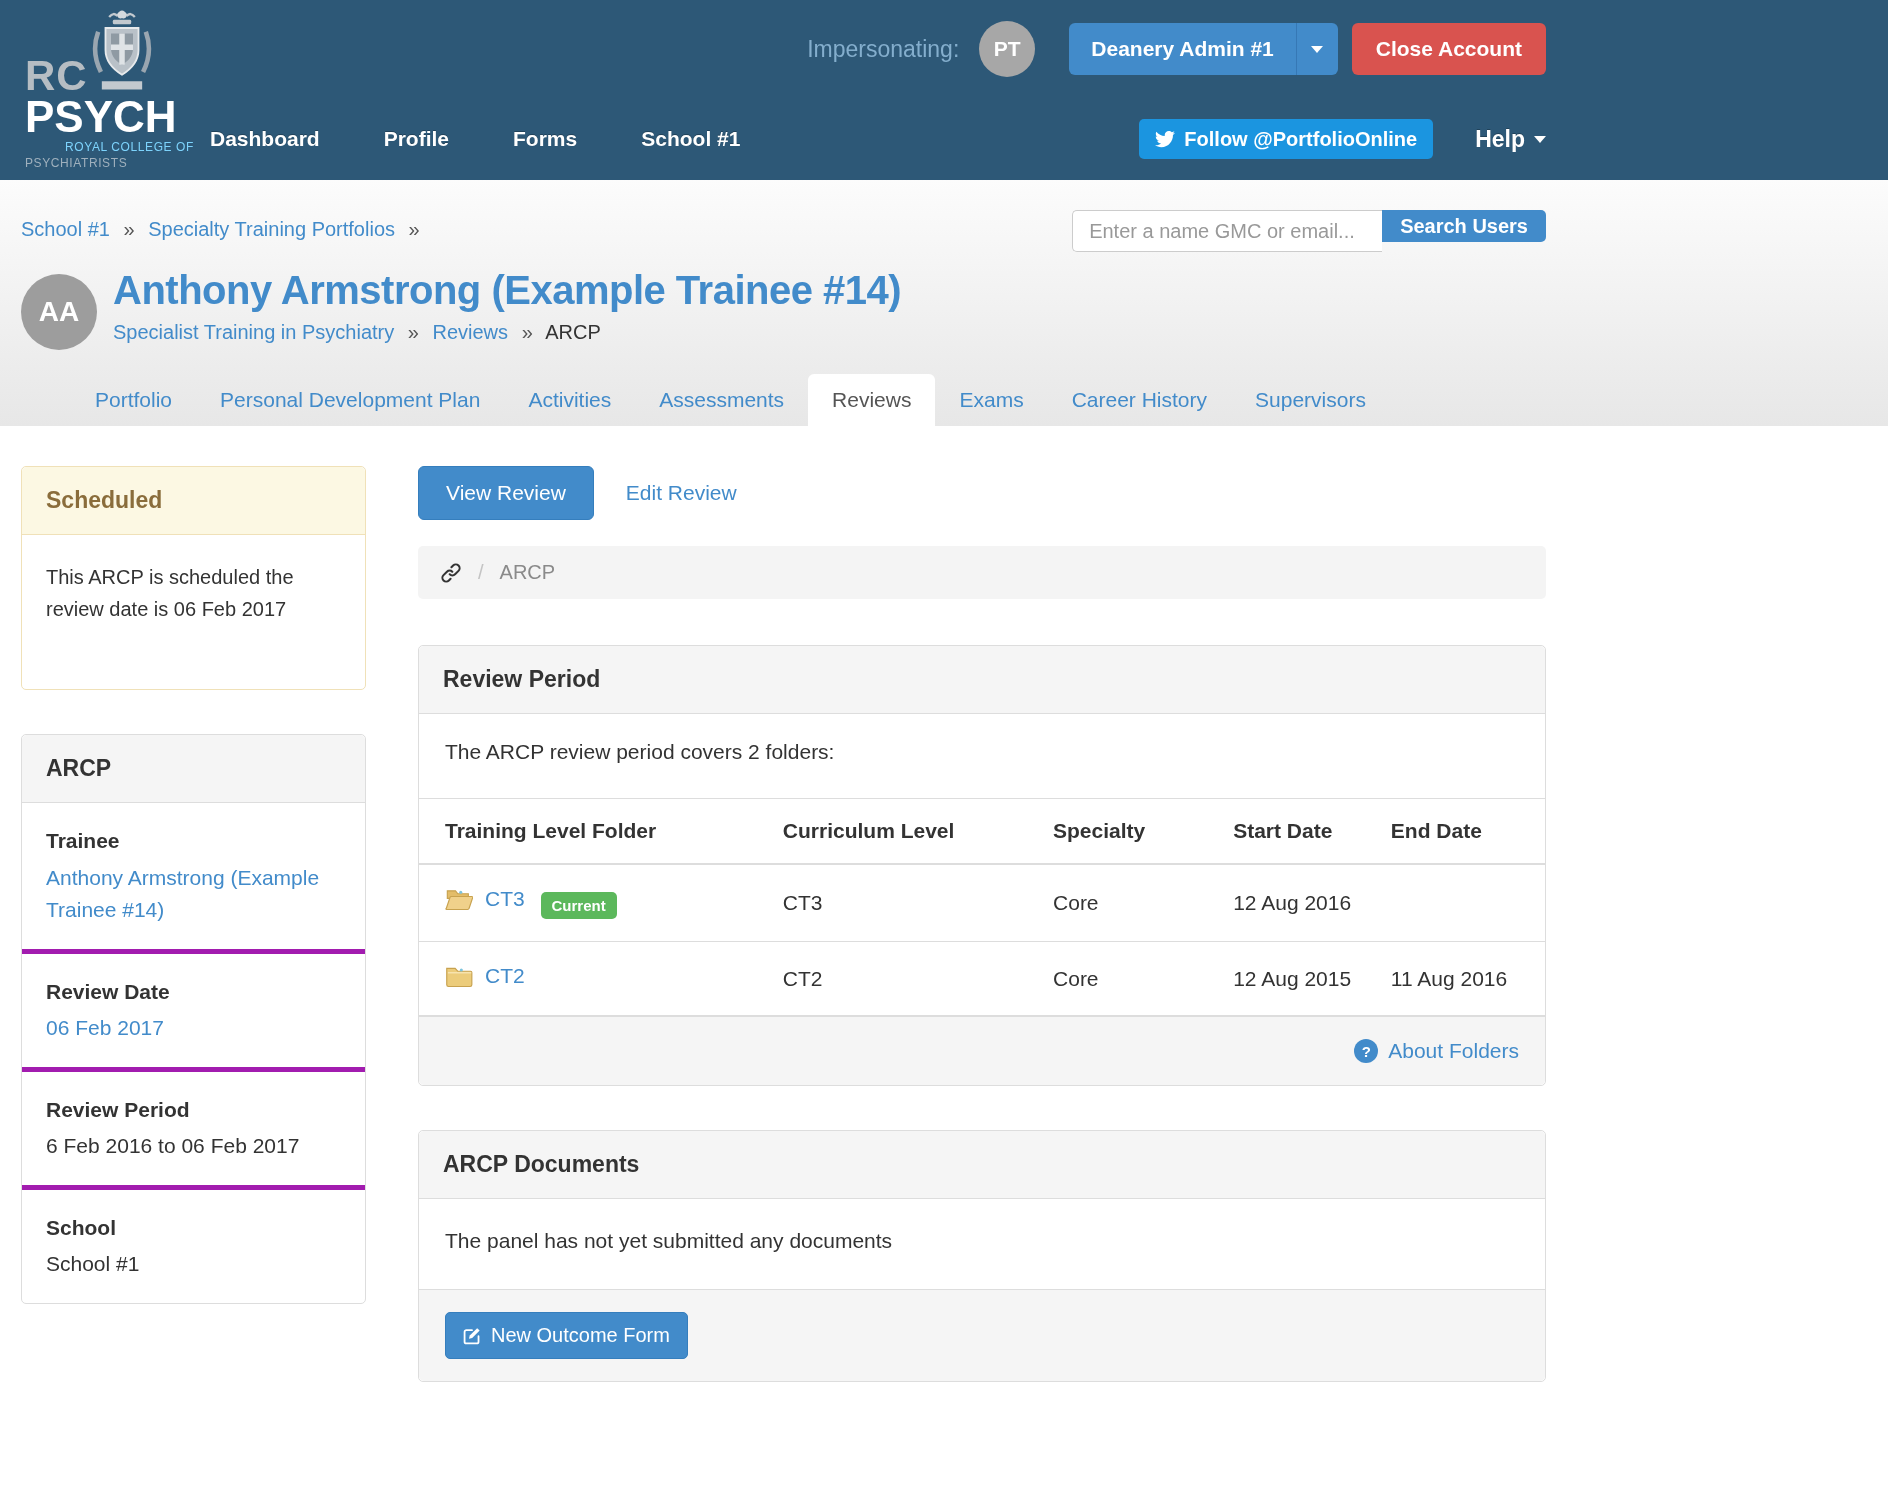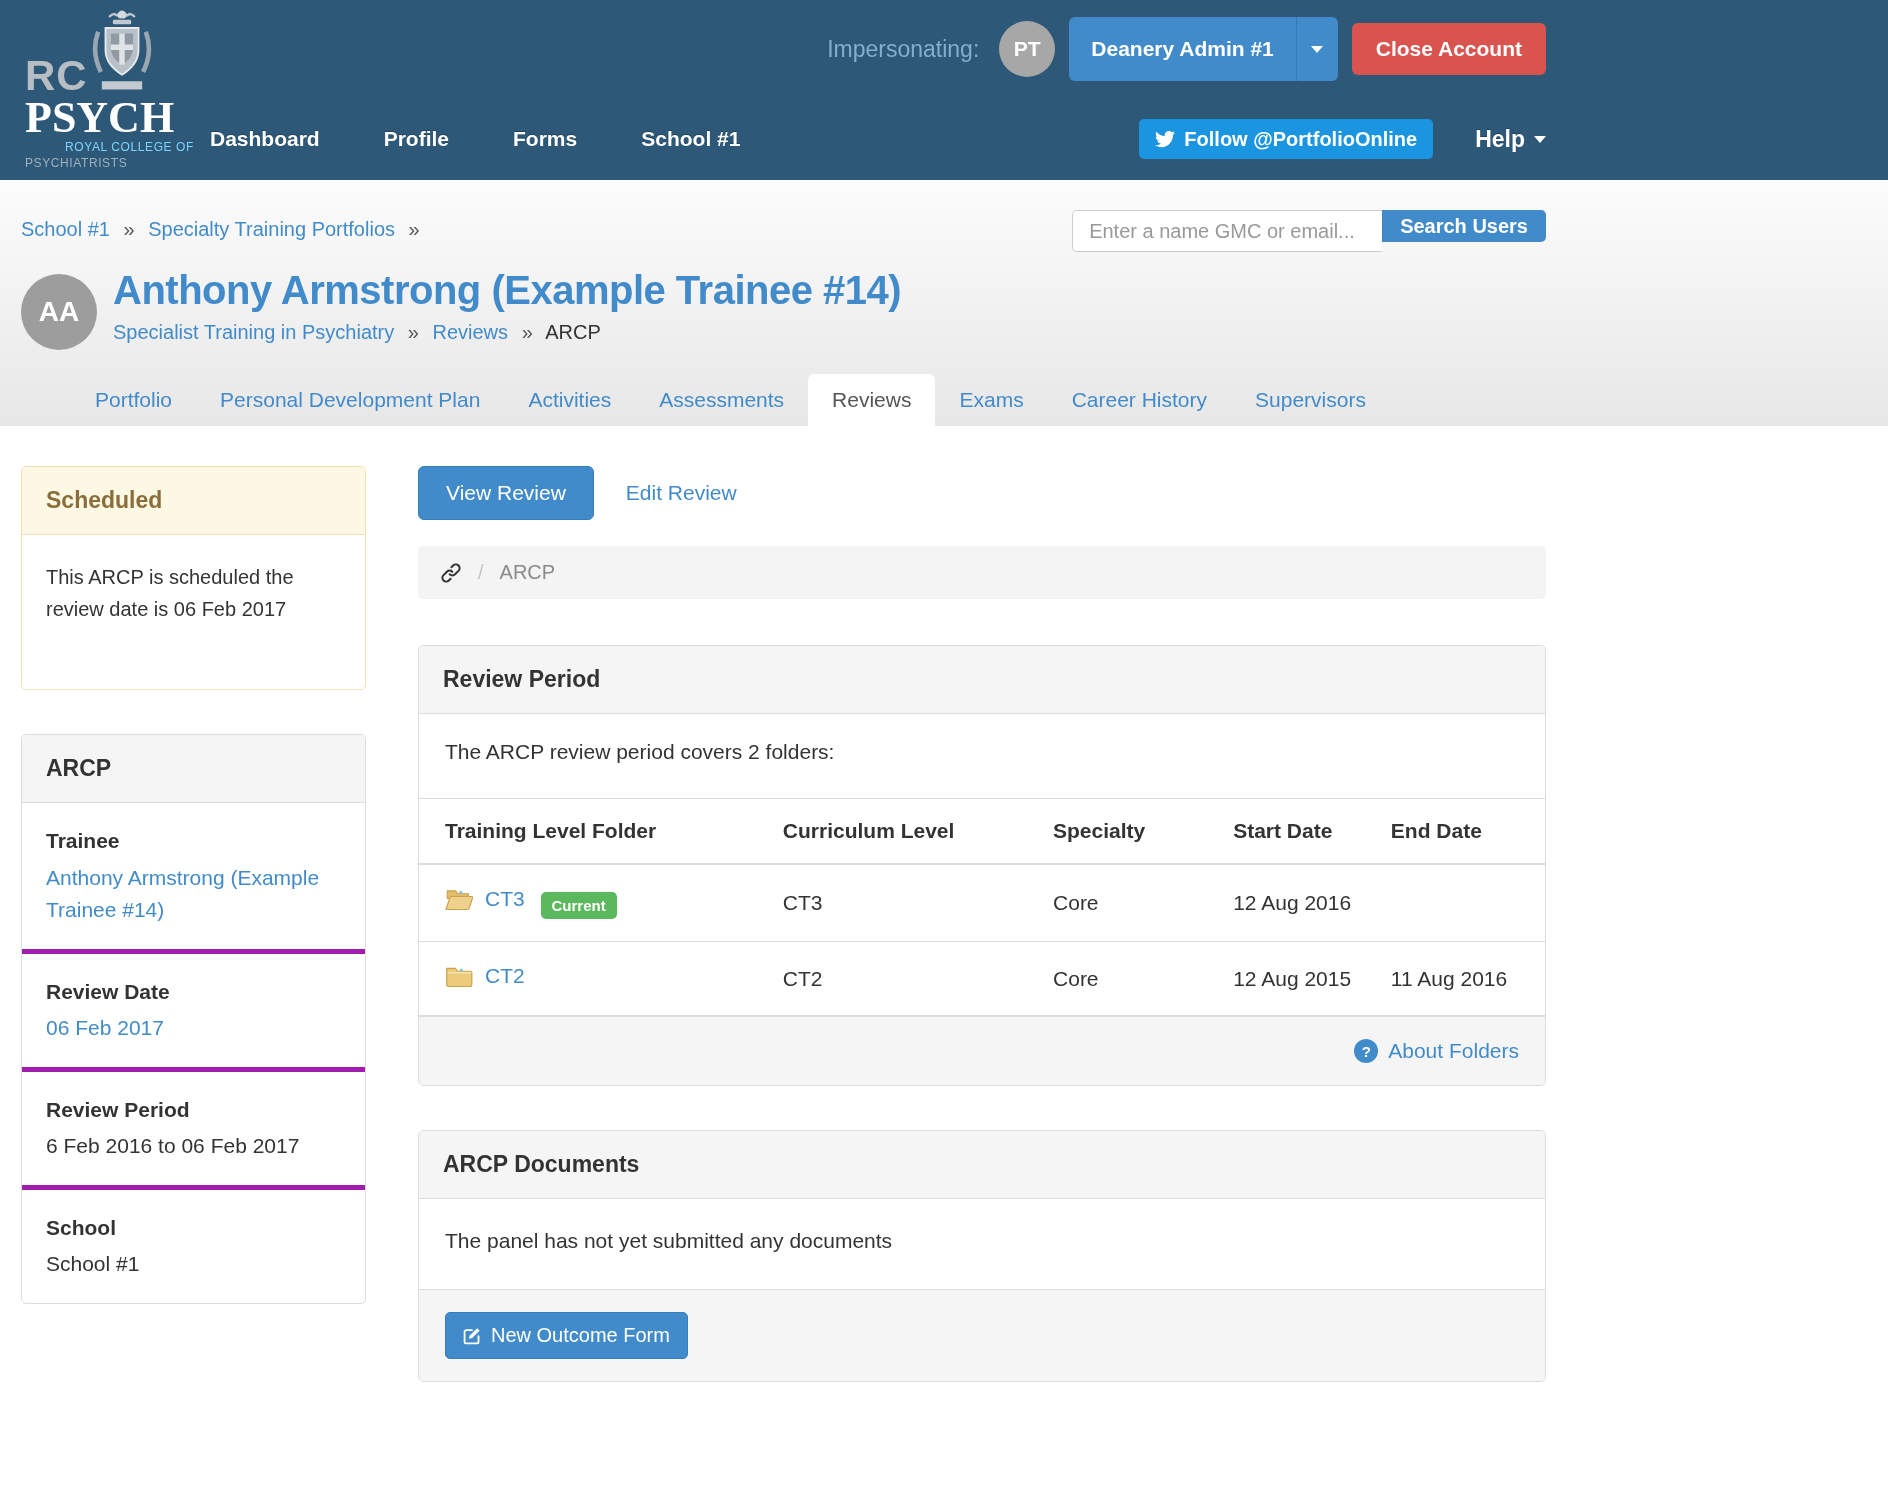--- a/index.html
+++ b/index.html
@@ -9,34 +9,34 @@
     background:#ffffff; color:#333; overflow:hidden;
   }
   a { text-decoration:none; cursor:pointer; }
 
   
   .topbar { height:180px; background:#2d5877; color:#fff; }
   .topbar-inner { width:1546px; padding-left:25px; display:flex; height:100%; }
   .logo-block { width:132px; position:relative; flex:none; }
   .logo-rc { position:absolute; left:0; top:52px; font-size:42px; font-weight:bold; color:#b6bdc3; letter-spacing:1px;}
   .logo-crest { position:absolute; right:2px; top:4px; }
-  .logo-psych { position:absolute; left:0; top:92px; font-size:44px; font-weight:bold; color:#fff; letter-spacing:0px;font-family:Liberation Serif, serif; }
+  .logo-psych { position:absolute; left:0; top:92px; font-size:44px; font-weight:bold; color:#fff; letter-spacing:0px; }
   .logo-sub1 { position:absolute; left:0; top:140px; font-size:12px; color:#7dd3fc; letter-spacing:.6px; white-space:nowrap;margin-left:40px;}
   .logo-sub2 { position:absolute; left:0; top:156px; font-size:12px; color:#9fb0bd; letter-spacing:.6px; white-space:nowrap;}
   .header-main { flex:1; display:flex; flex-direction:column; padding-left:26px; }
   .header-row1 { height:98px; display:flex; align-items:center; }
   .brand { font-size:34px; font-weight:bold; letter-spacing:-.5px; text-shadow:1px 2px 2px rgba(0,0,0,.45); }
   .brand .b2 { color:#6db3e8; }
   .header-right { margin-left:auto; display:flex; align-items:center; }
   .impersonating { color:#84aecd; font-size:23px; margin-right:20px; }
   .avatar-sm { width:56px; height:56px; border-radius:50%; background:#a7a7a7; color:#fff;
     display:flex; align-items:center; justify-content:center; font-size:21px; font-weight:bold; margin-right:14px; flex:none;}
   .btn { display:inline-flex; align-items:center; justify-content:center; border:none; cursor:pointer;
     font-family:"Liberation Sans",sans-serif; }
-  .split-btn { display:flex; border-radius:6px; overflow:hidden; height:64px; }
+  .split-btn { display:flex; border-radius:6px; overflow:hidden; height:52px;margin-left:20px; }
   .split-main { background:#428bca; color:#fff; font-size:21px; font-weight:bold; padding:0 22px; display:flex; align-items:center;}
   .split-caret { background:#428bca; width:42px; display:flex; align-items:center; justify-content:center; border-left:1px solid #3678b5;}
   .caret { width:0; height:0; border-left:6px solid transparent; border-right:6px solid transparent; border-top:7px solid #fff; display:inline-block;}
   .btn-danger { background:#d9534f; color:#fff; font-size:21px; font-weight:bold; height:52px; padding:0 24px; border-radius:6px; margin-left:14px;}
   .header-row2 { height:82px; display:flex; align-items:center; }
   .mainnav { display:flex; gap:10px; }
   .mainnav a { color:#fff; font-size:21px; font-weight:bold; padding:10px 27px; text-shadow:0 -1px 0 rgba(0,0,0,.25);}
   .header-row2 .right2 { margin-left:auto; display:flex; align-items:center; gap:42px; }
   .twitter-btn { background:#1b95e0; color:#fff; border-radius:5px; height:40px; padding:0 16px; font-size:20px; font-weight:bold; display:flex; align-items:center; gap:9px;}
   .help { color:#fff; font-size:23px; font-weight:bold; display:flex; align-items:center; gap:9px; text-shadow:0 -1px 0 rgba(0,0,0,.25);}

